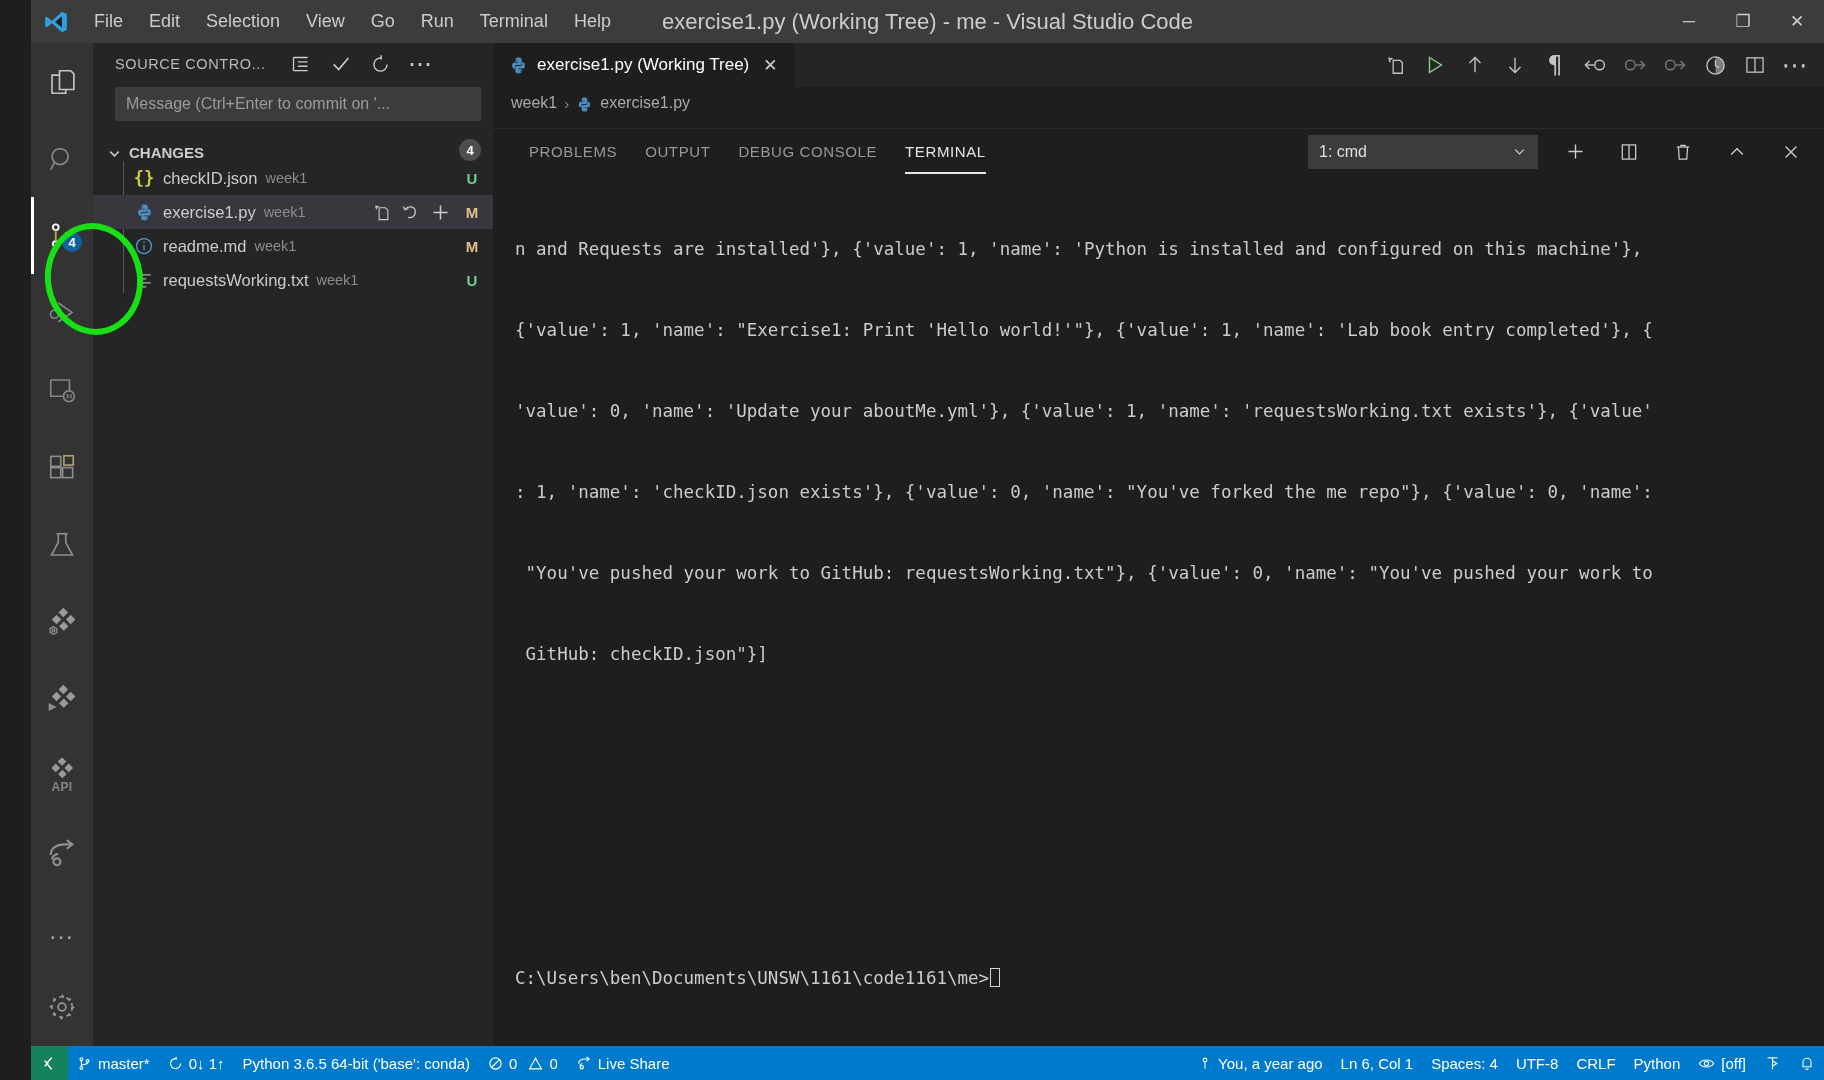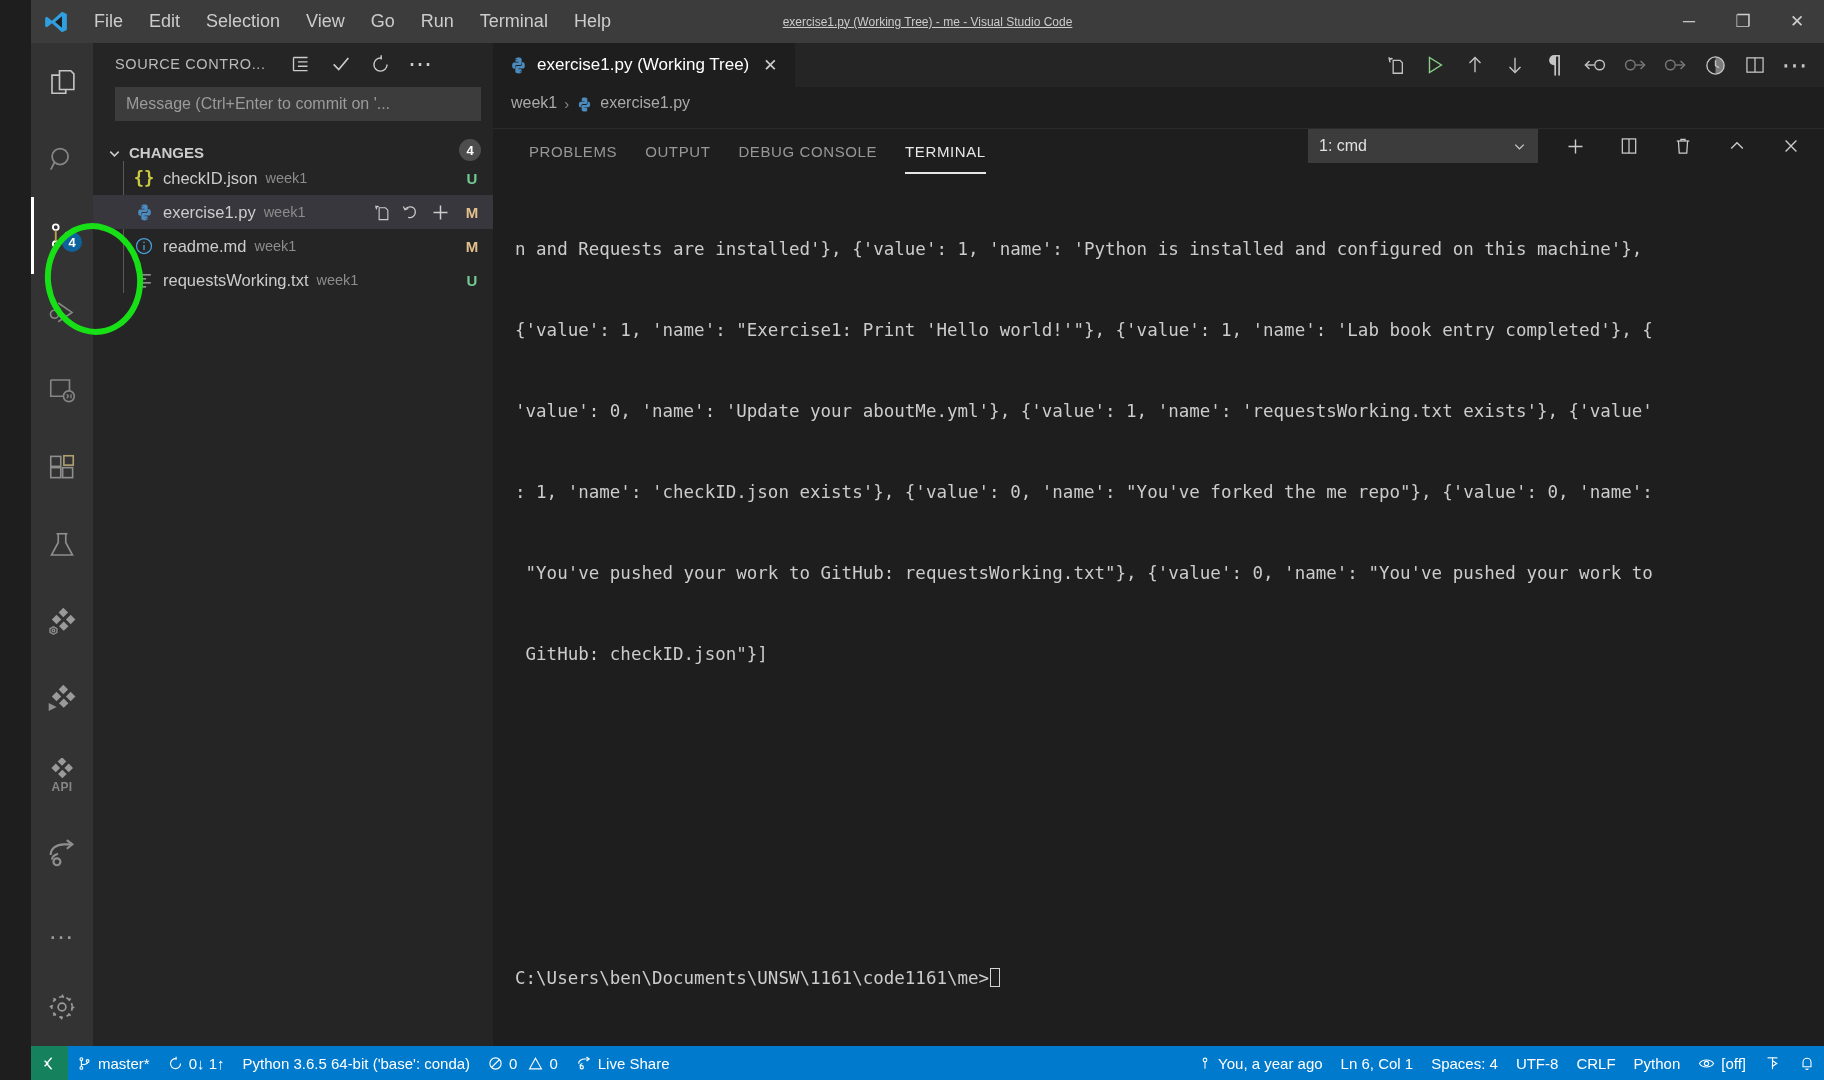--- a/index.html
+++ b/index.html
@@ -16,21 +16,21 @@
     height: 43px; background: #3c3c3c; display: flex; align-items: center;
     flex: 0 0 43px; position: relative; color: #cccccc;
   }
   .vs-logo { width: 50px; display: flex; align-items: center; justify-content: center; }
   .menubar { display: flex; align-items: center; gap: 0px; }
   .menu-item {
     font-size: 18px; padding: 4px 13px; color: #cccccc; white-space: nowrap;
   }
   .win-title {
     position: absolute; left: 0; right: 0; text-align: center;
-    font-size: 12px; color: #cccccc; pointer-events: none; text-decoration: underline;
+    font-size: 22px; color: #cccccc; pointer-events: none;
   }
   .win-ctrl {
     margin-left: auto; display: flex; align-items: center; height: 43px; z-index: 3;
   }
   .win-btn {
     width: 54px; height: 43px; display: flex; align-items: center; justify-content: center;
     color: #cccccc; font-size: 17px;
   }
 
   
@@ -143,21 +143,21 @@
   .bc-sep { color: #8a8a8a; font-size: 15px; }
 
   .diff-wrap { flex: 1 1 auto; display: flex; min-height: 0; position: relative; overflow: hidden; }
   .diff-pane { position: relative; overflow: hidden; background: #1e1e1e; }
   .diff-left { flex: 0 0 570px; }
   .diff-sep { flex: 0 0 17px; background: #1e1e1e; position: relative; }
   .diff-right { flex: 1 1 auto; }
 
   
   .panel { flex: 0 0 414px; background: #1e1e1e; display: flex; flex-direction: column; border-top: 1px solid #2b2b2b; }
-  .panel-tabs { height: 45px; display: flex; align-items: flex-start; padding-left: 22px; gap: 0; }
+  .panel-tabs { height: 45px; display: flex; align-items: center; padding-left: 22px; gap: 0; }
   .ptab {
     font-size: 15px; letter-spacing: .6px; color: #989898; padding: 0 14px; height: 45px;
     display: flex; align-items: center; position: relative;
   }
   .ptab.active { color: #e7e7e7; }
   .ptab.active::after {
     content: ""; position: absolute; left: 14px; right: 14px; bottom: 0; height: 2px; background: #e7e7e7;
   }
   .panel-right { margin-left: auto; display: flex; align-items: center; gap: 20px; padding-right: 16px; }
   .term-select {

